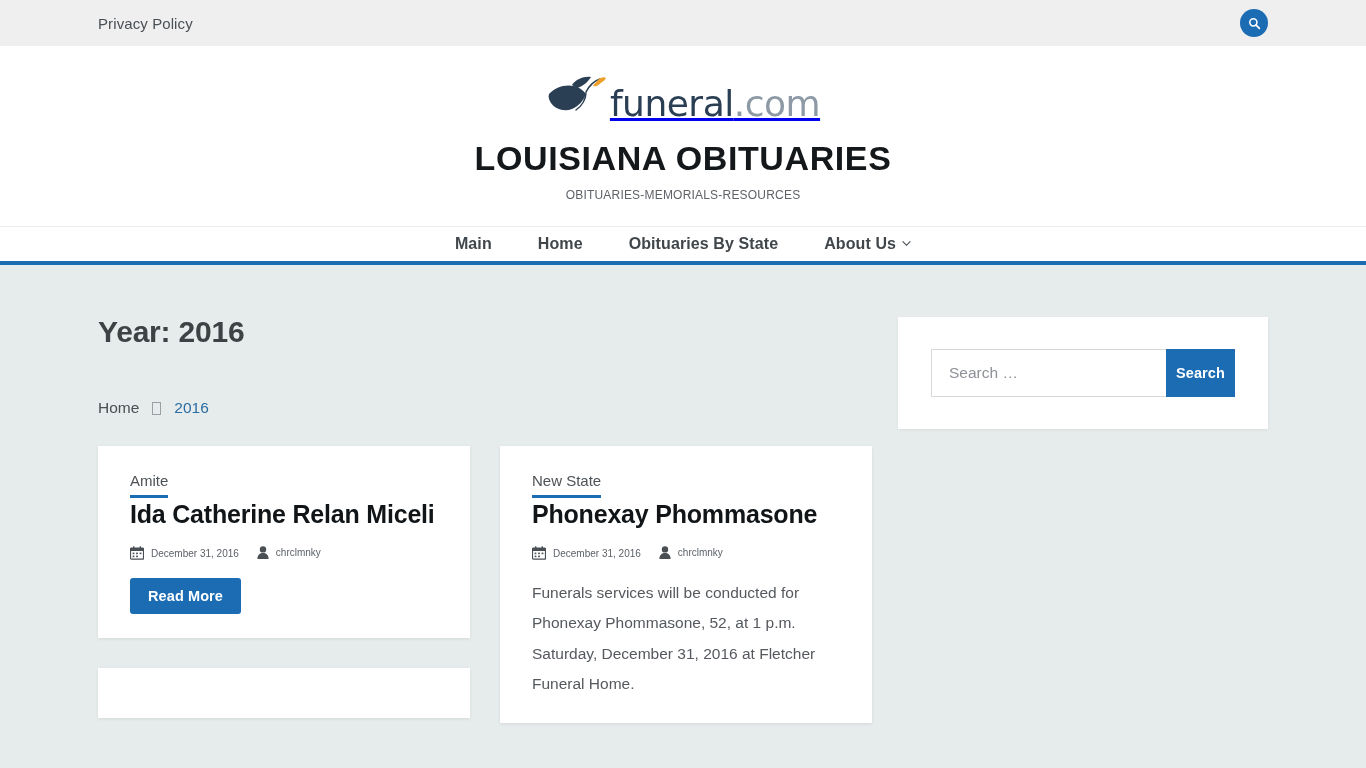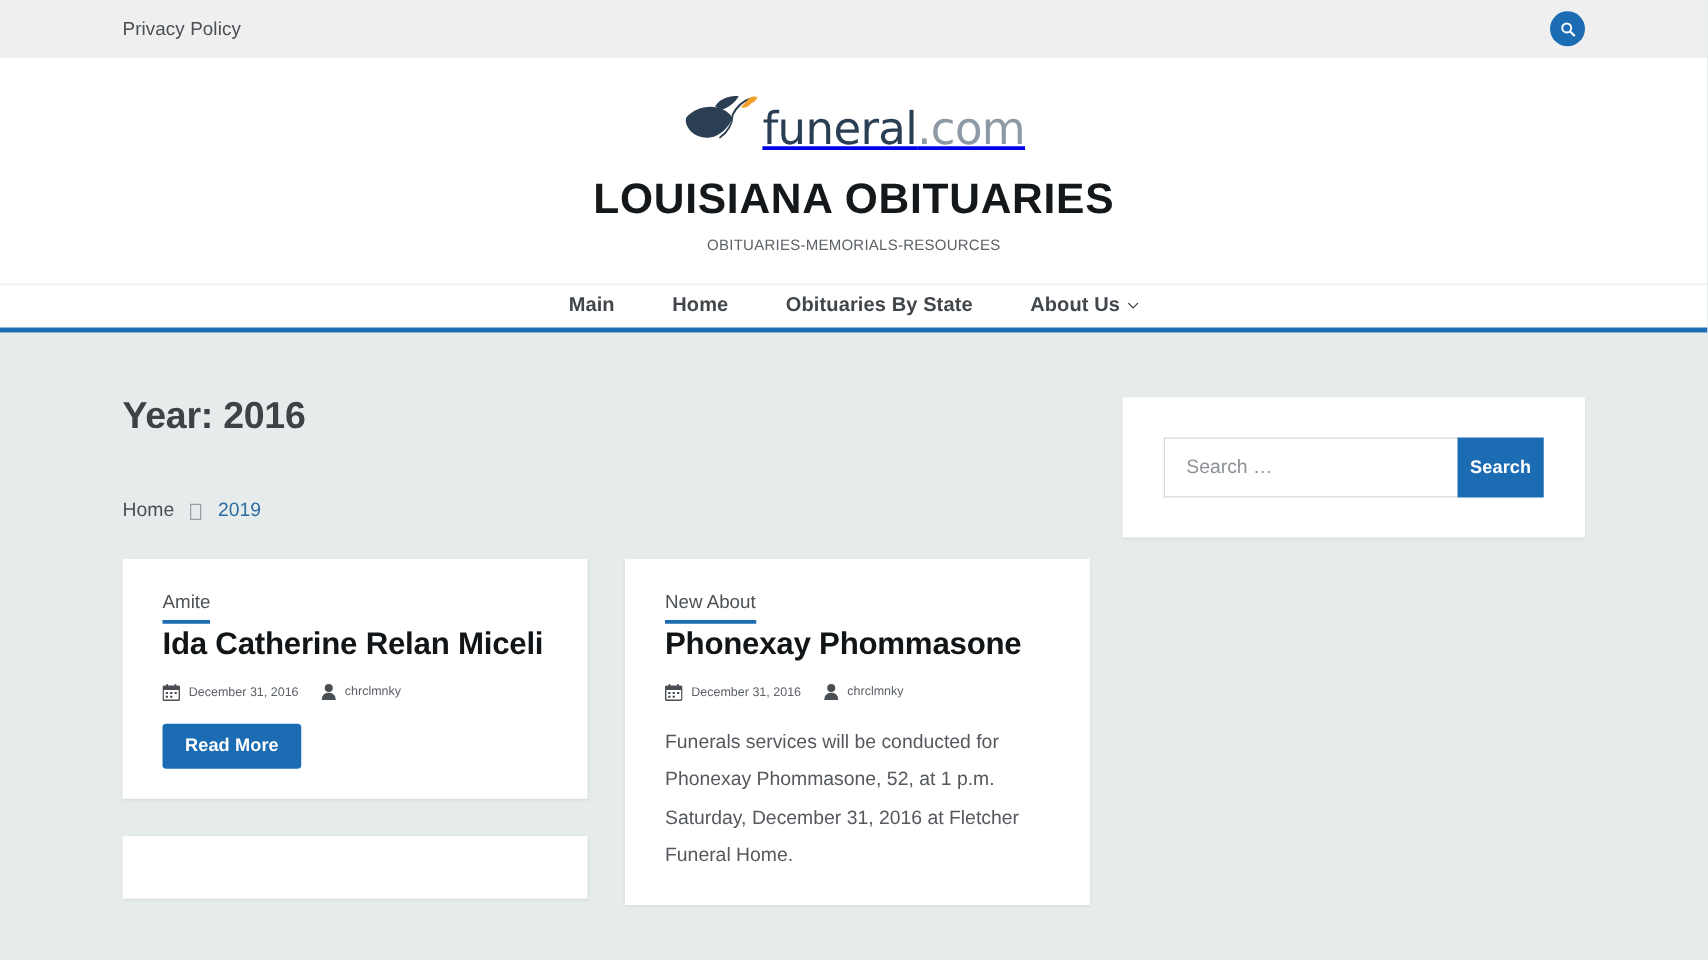--- a/index.html
+++ b/index.html
@@ -304,21 +304,21 @@
 </nav>
 
 <div class="page">
 
   <main class="content-col">
     <h2 class="archive-title">Year: 2016</h2>
 
     <nav class="breadcrumb">
       <a class="crumb" href="#">Home</a>
       <span class="sep"></span>
-      <span class="crumb-current">2019</span>
+      <span class="crumb-current">2016</span>
     </nav>
 
     <div class="card-grid">
 
       <div class="card-col">
         <article class="post-card">
           <a class="post-category" href="#">Amite</a>
           <h3 class="post-title">Ida Catherine Relan Miceli</h3>
           <div class="post-meta">
             <span class="meta-item">
@@ -344,21 +344,21 @@
             </span>
           </div>
           <a class="read-more" href="#">Read More</a>
         </article>
 
         <article class="post-card card-stub"></article>
       </div>
 
       <div class="card-col">
         <article class="post-card">
-          <a class="post-category" href="#">New About</a>
+          <a class="post-category" href="#">New State</a>
           <h3 class="post-title">Phonexay Phommasone</h3>
           <div class="post-meta">
             <span class="meta-item">
               <svg width="14" height="14" viewBox="0 0 14 14">
                 <rect x="0.5" y="2" width="13" height="11.2" rx="1" fill="none" stroke="#4a4f54" stroke-width="1.2"></rect>
                 <rect x="0.5" y="2" width="13" height="3" fill="#4a4f54"></rect>
                 <rect x="3" y="0.3" width="1.4" height="2.6" fill="#4a4f54"></rect>
                 <rect x="9.6" y="0.3" width="1.4" height="2.6" fill="#4a4f54"></rect>
                 <rect x="2.6" y="6.6" width="1.8" height="1.6" fill="#4a4f54"></rect>
                 <rect x="6.1" y="6.6" width="1.8" height="1.6" fill="#4a4f54"></rect>

